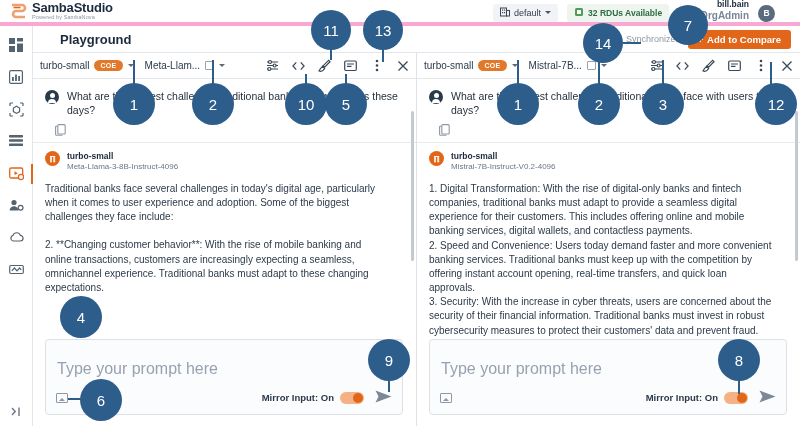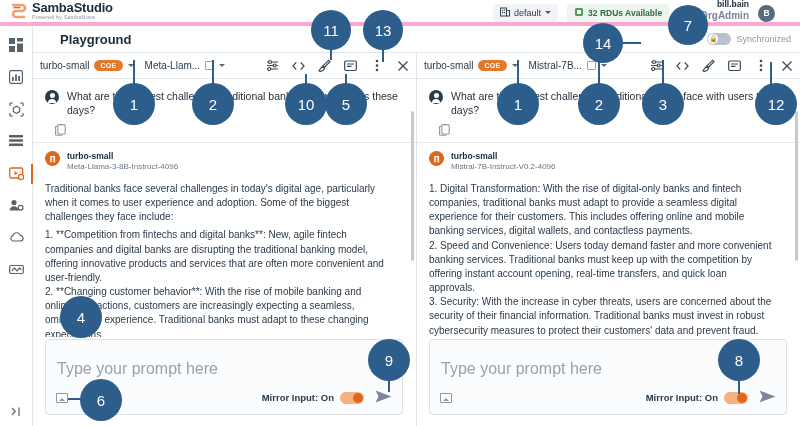--- a/index.html
+++ b/index.html
@@ -112,21 +112,21 @@
   .botmsg{ padding:8px 12px 0 12px; }
   .bot-head{ display:flex; gap:7px; align-items:flex-start; }
   .bot-av{
     width:15px;height:15px;border-radius:50%;background:#e2661a;color:#fff;
     font-size:8px;font-weight:bold;display:flex;align-items:center;justify-content:center;
     flex:0 0 auto;
   }
   .bot-title{ font-size:8.5px; font-weight:bold; color:#1b2a3d; line-height:1.25;}
   .bot-sub{ font-size:8px; color:#6b7785; line-height:1.35;}
   .bot-body{ font-size:10px; line-height:1.42; color:#2b3a4a; padding:9px 14px 0 0; }
-  .bot-body p{ margin-bottom:4px; }
+  .bot-body p{ margin-bottom:14px; }
   .bot-body .tight{ margin-bottom:0; }
   .scrollbar{
     position:absolute; right:2px; top:32px; width:3px; height:150px;
     background:#c3cad3; border-radius:2px;
   }
   
   .inputbox{
     position:absolute; left:12px; bottom:11px; width:358px; height:76px;
     border:1px solid #dde1e6; border-radius:4px; background:#fbfcfd;
   }
@@ -201,20 +201,24 @@
   <div class="pagehead-title">Playground</div>
   <div class="pagehead-right">
     <div class="sync-wrap">
       <div class="toggle">
         <div class="knob">
             <span class="lock-gl">🔒</span>
           </div>
       </div>
       <span class="sync-label">Synchronized</span>
     </div>
+    <div class="btn-primary">
+      <span>+</span>
+      <span>Add to Compare</span>
+    </div>
   </div>
 </div>
 
 <div class="sidebar">
   <div class="side-item">
     <span>
       <svg width="14" height="14" viewBox="0 0 14 14" fill="currentColor">
           <rect x="0" y="0" width="6" height="6"></rect>
           <rect x="8" y="0" width="6" height="3.5"></rect>
           <rect x="0" y="8" width="6" height="6"></rect>
@@ -358,21 +362,20 @@
       <div class="botmsg">
         <div class="bot-head">
           <span class="bot-av">ℿ</span>
           <span>
             <div class="bot-title">turbo-small</div>
             <div class="bot-sub">Meta-Llama-3-8B-Instruct-4096</div>
           </span>
         </div>
         <div class="bot-body">
           <p>Traditional banks face several challenges in today's digital age, particularly when it comes to user experience and adoption. Some of the biggest challenges they face include:</p>
-          <p class="tight">1. **Competition from fintechs and digital banks**: New, agile fintech companies and digital banks are disrupting the traditional banking model, offering innovative products and services that are often more convenient and user-friendly.</p>
           <p class="tight">2. **Changing customer behavior**: With the rise of mobile banking and online transactions, customers are increasingly expecting a seamless, omnichannel experience. Traditional banks must adapt to these changing expectations.</p>
 
         </div>
       </div>
       <div class="scrollbar"></div>
     </div>
 
     <div class="inputbox">
       <div class="ph">Type your prompt here</div>
       <div class="inrow">

